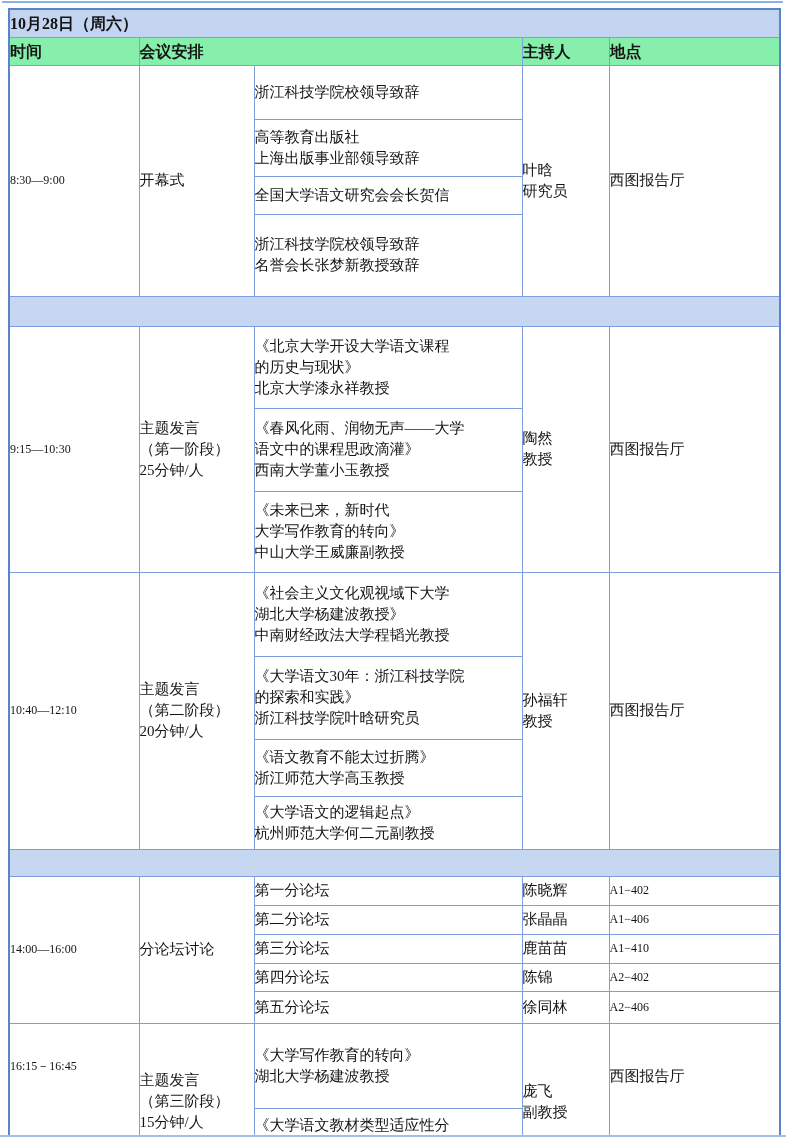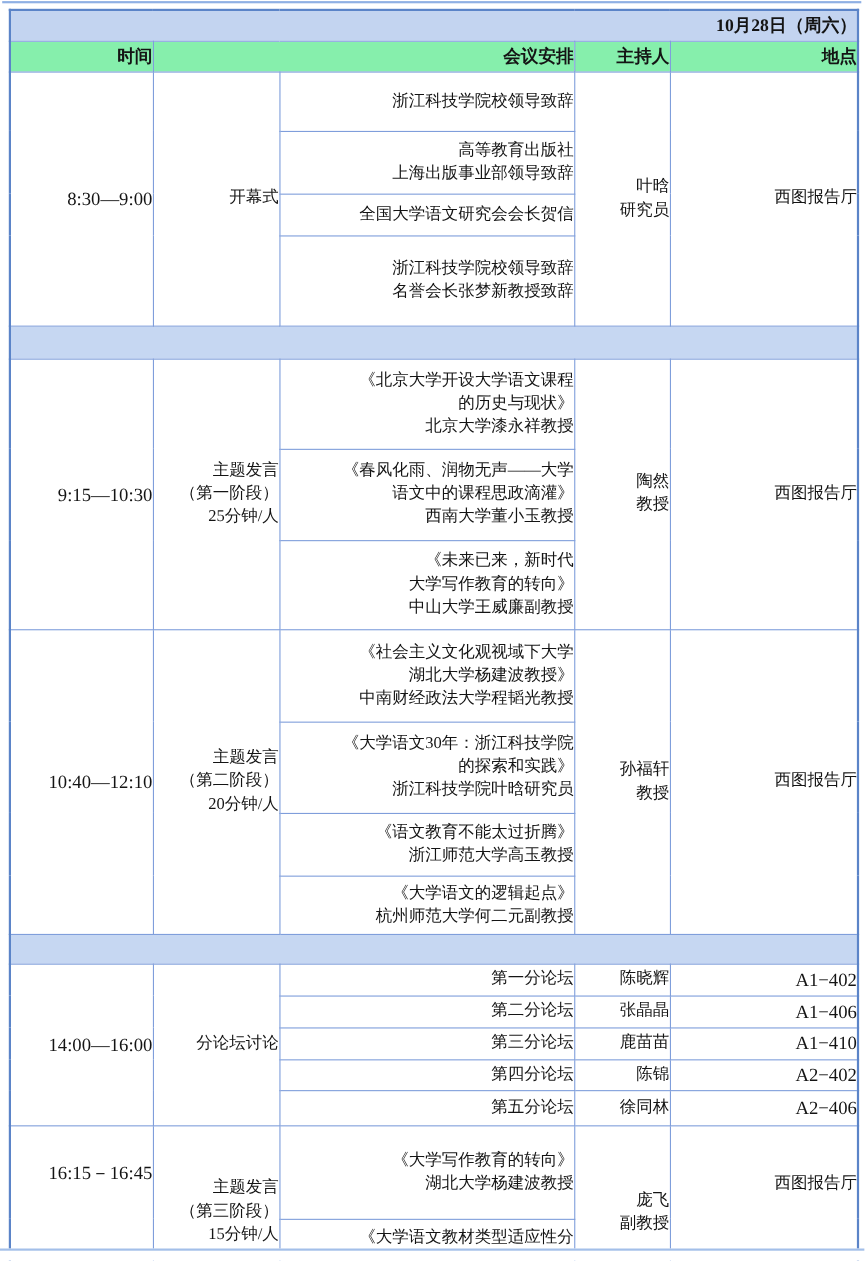--- a/index.html
+++ b/index.html
@@ -13,36 +13,36 @@
     background:#8fb0e4;
   }
   table.schedule{
     position:absolute;left:8px;top:8px;width:771px;
     border-collapse:collapse;table-layout:fixed;
     border:2px solid #5b84c8;
   }
   td,th{
     border:1px solid #7f9edb;
     padding:0;margin:0;
-    text-align:right;vertical-align:middle;
+    text-align:left;vertical-align:middle;
     font-size:15px;line-height:21px;
     white-space:pre-line;
     overflow:hidden;
   }
   tr.title-row td{
     background:#c3d4f0;font-weight:bold;font-size:16px;
   }
   tr.header-row th{
     background:#86efac;font-weight:bold;font-size:16px;
   }
   tr.band-row td{
     background:#c6d7f2;
   }
   td.cat{font-weight:normal;}
-  td.time{font-size:17px;}
+  td.time{font-size:12px;}
   td.va-top{vertical-align:top;}
   .pt32{padding-top:32px;}
   .pt42{padding-top:42px;}
   .pt6{padding-top:6px;}
   .bottom-cut{
     position:absolute;top:1135px;left:0;width:786px;height:11px;
     background:#ffffff;border-top:2px solid #a3bfe9;
   }
 </style>
 </head>

